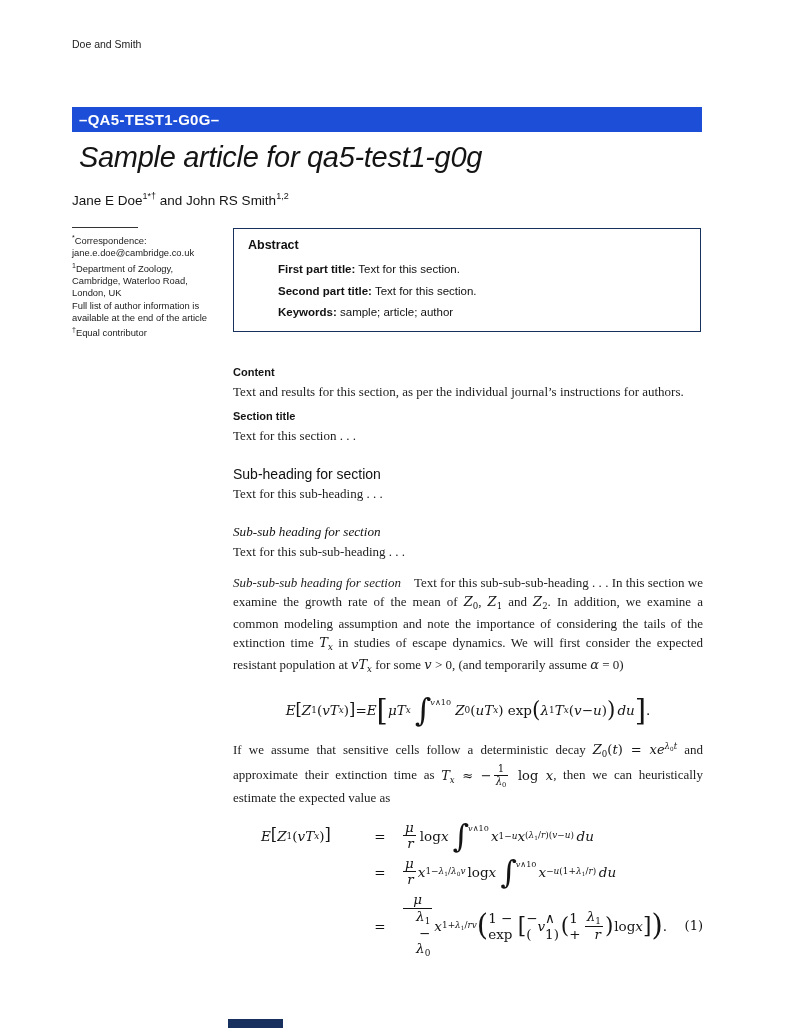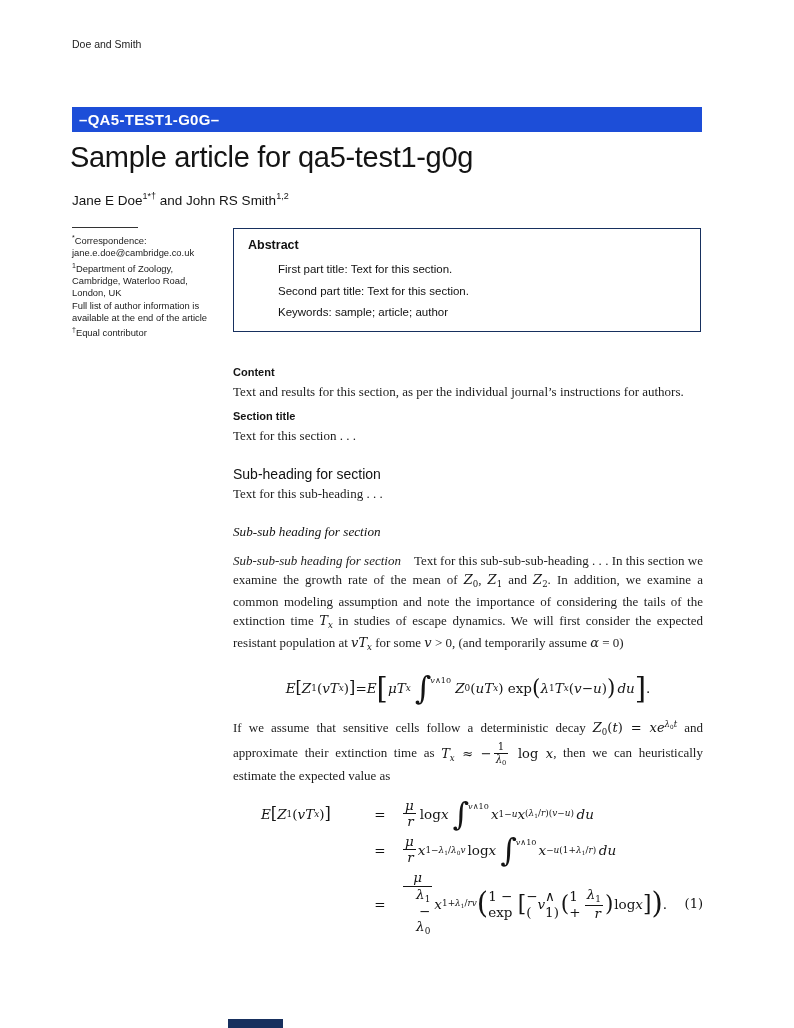--- a/index.html
+++ b/index.html
@@ -4,37 +4,37 @@
 <style>
   html,body{margin:0;padding:0;background:#ffffff;}
   body{width:794px;height:1028px;position:relative;overflow:hidden;
        font-family:"Liberation Sans",sans-serif;color:#111;}
 
   
   .running-head{position:absolute;left:72px;top:38px;font-size:10.5px;color:#222;}
   .banner{position:absolute;left:72px;top:107px;width:630px;height:25px;
           color:#fff;font-weight:bold;font-size:15px;line-height:25px;
           padding-left:7px;box-sizing:border-box;letter-spacing:0.3px;}
-  .article-title{position:absolute;left:70px;top:141px;font-size:29px;
-          letter-spacing:-0.3px;color:#141414;}
+  .article-title{position:absolute;left:79px;top:141px;font-size:29px;
+          letter-spacing:-0.3px;color:#141414;font-style:italic;}
   .author-line{position:absolute;left:72px;top:191px;font-size:13.5px;color:#141414;}
   .author-line sup{font-size:9px;}
 
   
   .sidebar{position:absolute;left:72px;top:227px;width:152px;font-size:9.4px;
            line-height:12.3px;color:#1a1a1a;}
   .side-rule{width:66px;border-top:1px solid #333;margin-bottom:4px;}
   .side-line sup{font-size:7px;}
 
   
   .abstract-box{position:absolute;left:233px;top:228px;width:468px;height:104px;
                 border:1.5px solid #17305e;box-sizing:border-box;padding:9px 14px;}
   .abstract-heading{font-weight:bold;font-size:12.5px;margin-bottom:7px;}
   .abstract-item{font-size:11.5px;line-height:21.5px;}
-  .abstract-item .lbl{font-weight:normal;padding-left:30px;}
+  .abstract-item .lbl{font-weight:bold;padding-left:30px;}
 
   
   .main{position:absolute;left:233px;top:358px;width:470px;}
   .h-large{font-family:"Liberation Sans",sans-serif;font-weight:bold;font-size:11px;
            margin:8px 0 5px;color:#141414;}
   .h-sub{font-family:"Liberation Sans",sans-serif;font-size:14px;margin:20px 0 3px;}
   .h-subsub{font-family:"Liberation Serif",serif;font-style:italic;font-size:13.2px;
             margin:20px 0 3px;}
   .body-text{font-family:"Liberation Serif",serif;font-size:13px;line-height:18.9px;
              text-align:justify;margin:0;color:#1c1c1c;}
@@ -122,20 +122,21 @@
   <div class="h-large">Content</div>
   <p class="body-text">Text and results for this section, as per the individual journal’s instructions for authors.</p>
 
   <div class="h-large">Section title</div>
   <p class="body-text">Text for this section . . .</p>
 
   <div class="h-sub">Sub-heading for section</div>
   <p class="body-text">Text for this sub-heading . . .</p>
 
   <div class="h-subsub">Sub-sub heading for section</div>
+  <p class="body-text">Text for this sub-sub-heading . . .</p>
 
   <p class="body-text para"><span class="ri">Sub-sub-sub heading for section</span><span class="rt"> Text for this sub-sub-sub-heading . . . In this section we examine the growth rate of the mean of </span><span class="math inline-math"><span class="mv">Z</span><span class="msub"><span class="mr">0</span></span></span><span class="rt">, </span><span class="math inline-math"><span class="mv">Z</span><span class="msub"><span class="mr">1</span></span></span><span class="rt"> and </span><span class="math inline-math"><span class="mv">Z</span><span class="msub"><span class="mr">2</span></span></span><span class="rt">. In addition, we examine a common modeling assumption and note the importance of considering the tails of the extinction time </span><span class="math inline-math"><span class="mv">T</span><span class="msub"><span class="mv">x</span></span></span><span class="rt"> in studies of escape dynamics. We will first consider the expected resistant population at </span><span class="math inline-math"><span class="mv">vT</span><span class="msub"><span class="mv">x</span></span></span><span class="rt"> for some </span><span class="rm">v</span><span class="rt"> &gt; 0, (and temporarily assume </span><span class="rm">α</span><span class="rt"> = 0)</span></p>
 
   <div class="eqcenter math">
       <span class="mv">E</span>
       <span class="mbig z1">[</span>
       <span class="mv">Z</span>
       <span class="msub"><span class="mr">1</span></span>
       <span class="mr">(</span>
       <span class="mv">vT</span>

